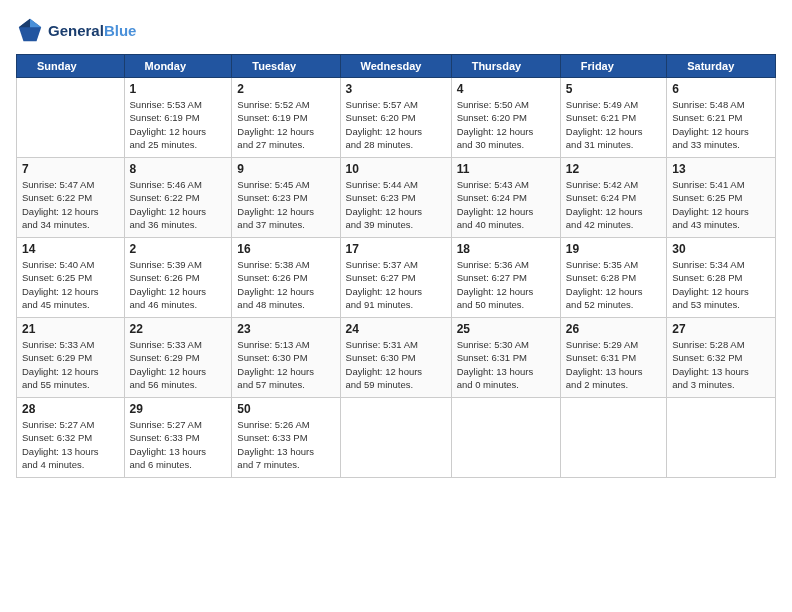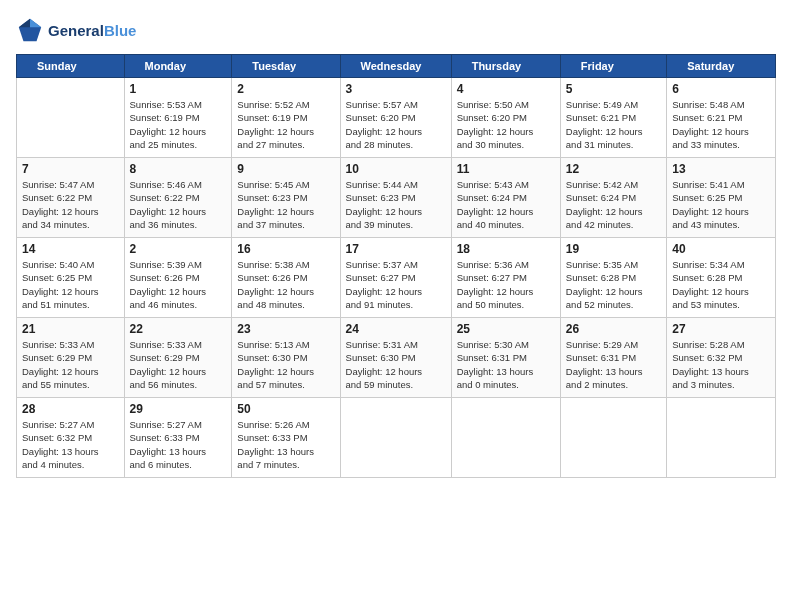--- a/index.html
+++ b/index.html
@@ -172,21 +172,21 @@
             <div class="day-info"><span>Sunrise: 5:42 AM</span><br><span>Sunset: 6:24 PM</span><br><span>Daylight: 12 hours</span><br><span>and 42 minutes.</span></div>
           </td>
           <td>
             <span class="day-number">13</span>
             <div class="day-info"><span>Sunrise: 5:41 AM</span><br><span>Sunset: 6:25 PM</span><br><span>Daylight: 12 hours</span><br><span>and 43 minutes.</span></div>
           </td>
         </tr>
         <tr>
           <td>
             <span class="day-number">14</span>
-            <div class="day-info"><span>Sunrise: 5:40 AM</span><br><span>Sunset: 6:25 PM</span><br><span>Daylight: 12 hours</span><br><span>and 51 minutes.</span></div>
+            <div class="day-info"><span>Sunrise: 5:40 AM</span><br><span>Sunset: 6:25 PM</span><br><span>Daylight: 12 hours</span><br><span>and 45 minutes.</span></div>
           </td>
           <td>
             <span class="day-number">2</span>
             <div class="day-info"><span>Sunrise: 5:39 AM</span><br><span>Sunset: 6:26 PM</span><br><span>Daylight: 12 hours</span><br><span>and 46 minutes.</span></div>
           </td>
           <td>
             <span class="day-number">16</span>
             <div class="day-info"><span>Sunrise: 5:38 AM</span><br><span>Sunset: 6:26 PM</span><br><span>Daylight: 12 hours</span><br><span>and 48 minutes.</span></div>
           </td>
           <td>
@@ -195,21 +195,21 @@
           </td>
           <td>
             <span class="day-number">18</span>
             <div class="day-info"><span>Sunrise: 5:36 AM</span><br><span>Sunset: 6:27 PM</span><br><span>Daylight: 12 hours</span><br><span>and 50 minutes.</span></div>
           </td>
           <td>
             <span class="day-number">19</span>
             <div class="day-info"><span>Sunrise: 5:35 AM</span><br><span>Sunset: 6:28 PM</span><br><span>Daylight: 12 hours</span><br><span>and 52 minutes.</span></div>
           </td>
           <td>
-            <span class="day-number">40</span>
+            <span class="day-number">30</span>
             <div class="day-info"><span>Sunrise: 5:34 AM</span><br><span>Sunset: 6:28 PM</span><br><span>Daylight: 12 hours</span><br><span>and 53 minutes.</span></div>
           </td>
         </tr>
         <tr>
           <td>
             <span class="day-number">21</span>
             <div class="day-info"><span>Sunrise: 5:33 AM</span><br><span>Sunset: 6:29 PM</span><br><span>Daylight: 12 hours</span><br><span>and 55 minutes.</span></div>
           </td>
           <td>
             <span class="day-number">22</span>

